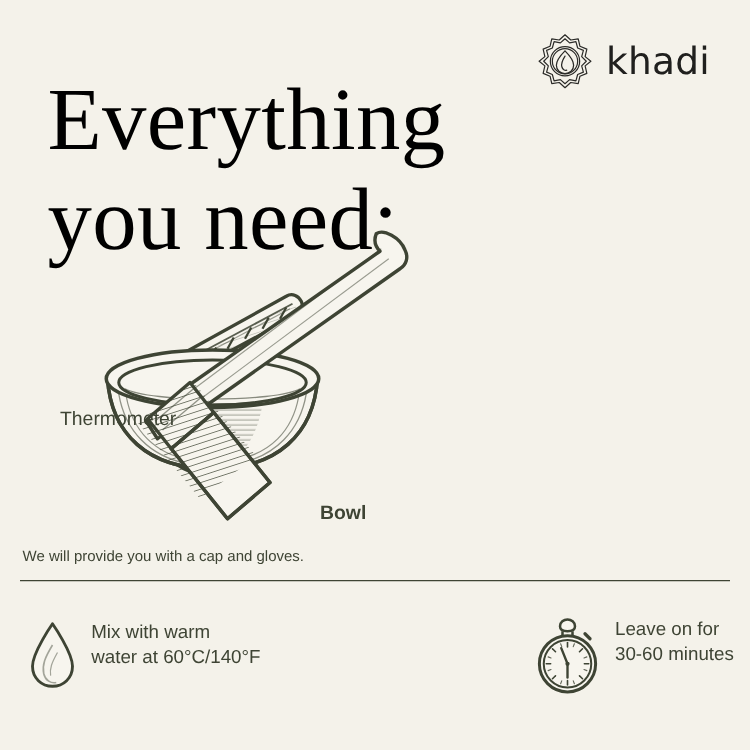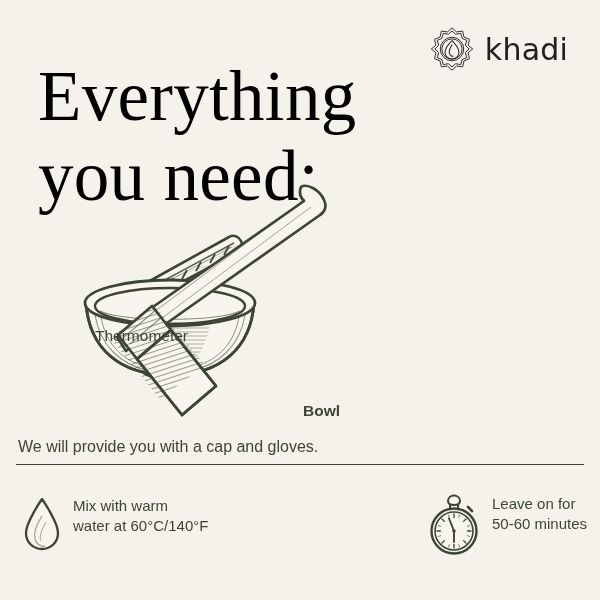--- a/index.html
+++ b/index.html
@@ -69,32 +69,31 @@
     width: 600px;
     height: 245px;
   }
   .stage svg { display: block; }
 
   .item-label {
     position: absolute;
     font-size: 15.5px;
     color: #3E4434;
     white-space: nowrap;
-    margin-left: 47px;
   }
   .label-thermometer { left: 48px;  top: 327px; }
   .label-bowl        { left: 256px; top: 402px; font-weight: bold; }
   .label-brush       { left: 387px; top: 383px; }
 
   
   .note {
     position: absolute;
     left: 18px;
     top: 438px;
-    font-size: 16px;
+    font-size: 12px;
     color: #3E4434;
   }
   .rule {
     position: absolute;
     left: 16px;
     top: 464px;
     width: 568px;
     height: 0;
     border-top: 1.6px solid #3E4434;
   }
@@ -308,17 +307,17 @@
           <path d="M42.5 42.5 L40.2 41.6"></path>
           <path d="M21.5 53 L22.4 50.7"></path>
           <path d="M32.5 53 L31.6 50.7"></path>
         </g>
 
         <path d="M27 37 L22 24.5" stroke="#3E4434" stroke-width="1.9" stroke-linecap="round"></path>
         <path d="M27 37 L27 48" stroke="#3E4434" stroke-width="1.9" stroke-linecap="round"></path>
         <circle cx="27" cy="37" r="1.7" fill="#3E4434"></circle>
       </svg>
       <div class="feature-text">Leave on for
-50-60 minutes</div>
+30-60 minutes</div>
     </div>
 
   </div>
 </div>
 
 </body></html>

